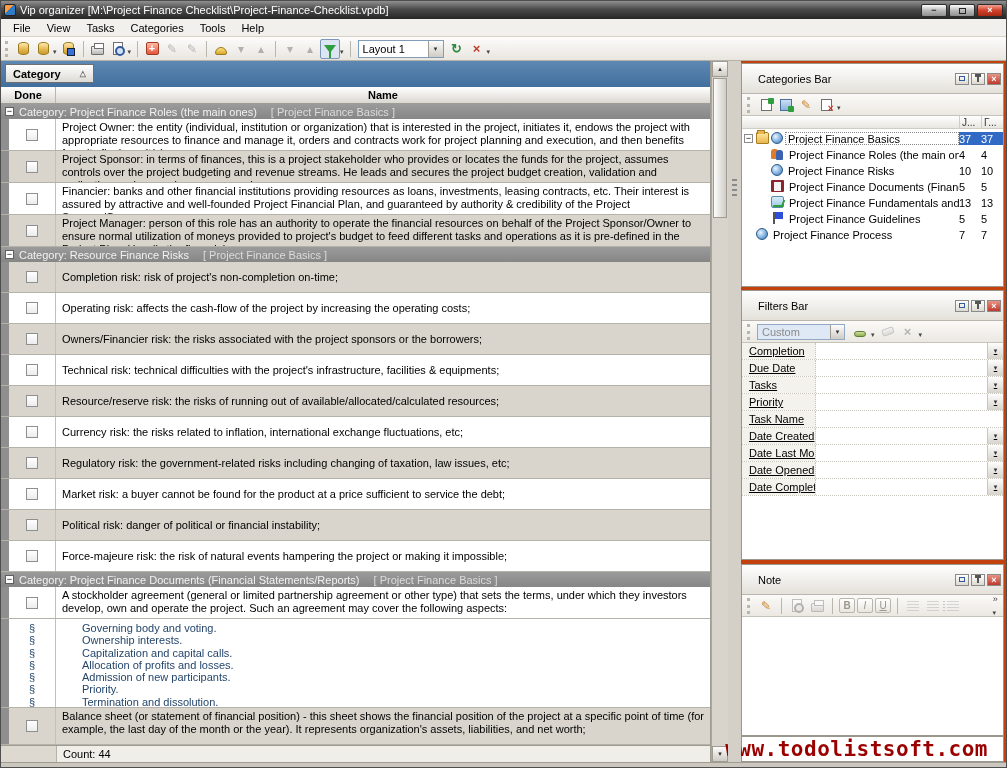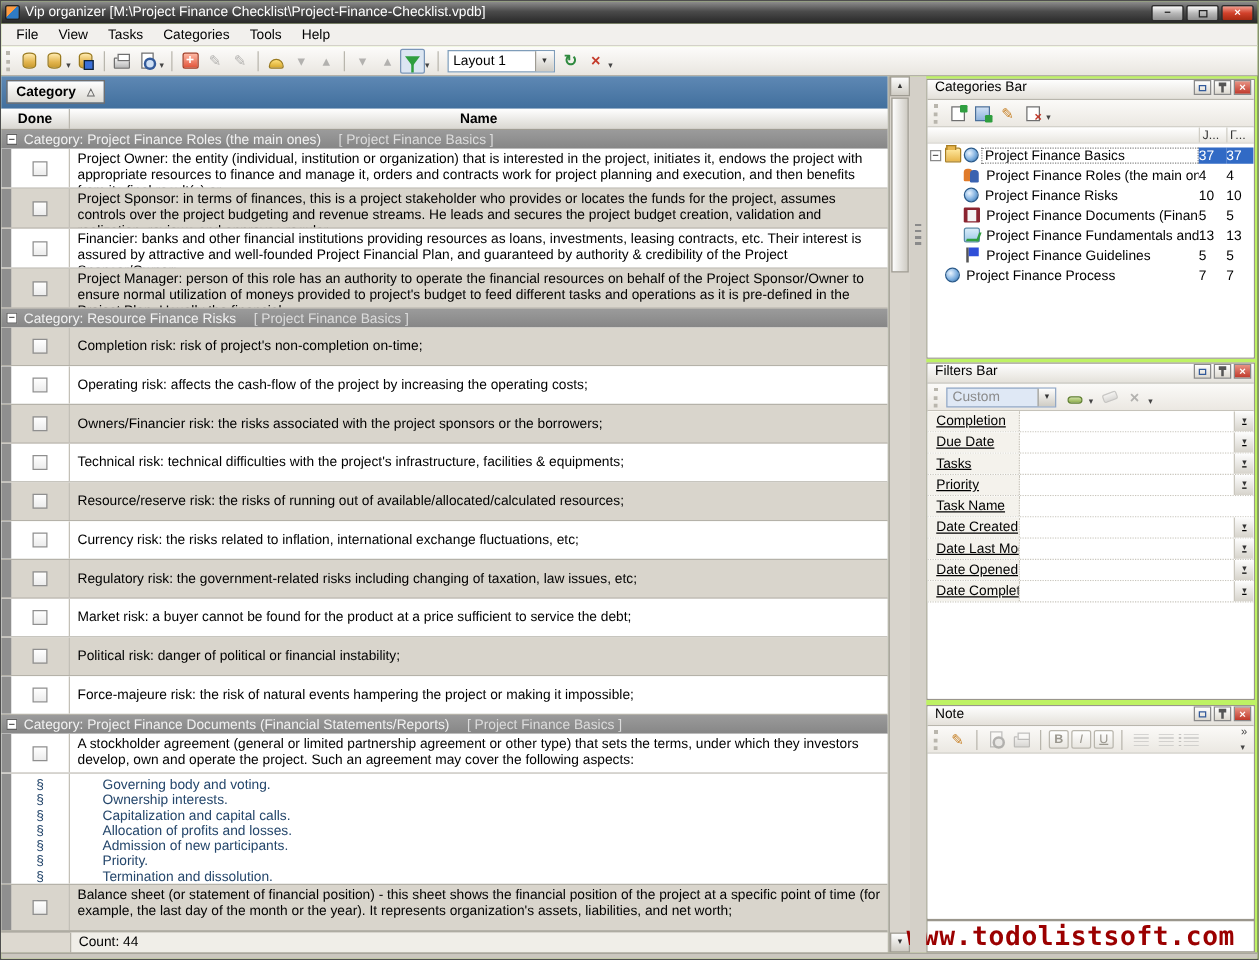--- a/index.html
+++ b/index.html
@@ -1,18 +1,18 @@
 <!DOCTYPE html>
 <html><head>
 <meta charset="utf-8">
 <style>
   * { margin:0; padding:0; box-sizing:border-box; }
   html,body { width:1007px; height:768px; }
   body { font-family:"Liberation Sans", sans-serif; font-size:11px; background:#d4d0c8; overflow:hidden; }
-  .win { width:1007px; height:768px; border:1px solid #4e4e4e; background:#bef264; display:flex; flex-direction:column; }
+  .win { width:1007px; height:768px; border:1px solid #4e4e4e; background:#c2410c; display:flex; flex-direction:column; }
 
   
   .titlebar { height:18px; background:linear-gradient(#909090,#4b4b4b 45%,#262626); display:flex; align-items:center; padding:0 3px; color:#fff; flex:0 0 auto; }
   .appicon { width:12px; height:12px; margin-right:4px; border-radius:2px; background:linear-gradient(135deg,#ff9c42 0 45%,#2f7bc4 45% 100%); border:1px solid #222; }
   .titletext { font-size:11px; white-space:nowrap; overflow:hidden; }
   .winbtns { margin-left:auto; display:flex; gap:2px; }
   .wbtn { width:26px; height:13px; border:1px solid #2c2c2c; border-radius:2px; background:linear-gradient(#fdfdfd,#b9b9b9 50%,#8f8f8f); color:#222; font-size:9px; line-height:11px; text-align:center; font-weight:bold; }
   .wbtn.close { background:linear-gradient(#f2a092,#d2412b 50%,#a72912); color:#fff; }
   .restore-glyph { display:inline-block; width:7px; height:6px; border:1px solid #222; margin-top:3px; background:transparent; }
 
@@ -45,21 +45,21 @@
   .red { color:#c43a2a; font-weight:bold; font-size:13px; }
   .green { color:#2f8a3f; font-weight:bold; font-size:13px; }
 
   
   .main { flex:1; display:flex; min-height:0; }
   .bottomedge { height:5px; background:#cbc7bf; border-top:1px solid #9f9c93; flex:0 0 auto; }
 
   
   .gridwrap { width:710px; background:#fff; display:flex; flex-direction:column; border-right:1px solid #9f9c93; }
   .groupband { height:26px; background:linear-gradient(#5e88b4,#416f9d); padding:3px 0 0 4px; flex:0 0 auto; }
-  .groupbtn { display:inline-flex; align-items:center; gap:9px; background:linear-gradient(#ffffff,#dcdad4); border:1px solid #6f6f6f; height:19px; padding:0 7px; font-weight:bold; color:#000; }
+  .groupbtn { display:inline-flex; align-items:center; gap:19px; background:linear-gradient(#ffffff,#dcdad4); border:1px solid #6f6f6f; height:19px; padding:0 7px; font-weight:bold; color:#000; }
   .sortglyph { font-size:8px; color:#6a6a6a; }
   .colhdr { height:17px; display:flex; background:linear-gradient(#ffffff,#d9d7d1); border-bottom:1px solid #9f9c93; font-weight:bold; flex:0 0 auto; }
   .colhdr .c1 { width:55px; text-align:center; border-right:1px solid #bab7ae; padding-top:2px; }
   .colhdr .c2 { flex:1; text-align:center; padding-top:2px; }
   .catband { height:15px; background:linear-gradient(#9b9b9b,#868686); color:#f2f2f2; display:flex; align-items:center; padding-left:4px; flex:0 0 auto; }
   .expbox { width:9px; height:9px; background:#fff; border:1px solid #5f5f5f; color:#000; font-size:9px; line-height:7px; text-align:center; margin-right:5px; flex:0 0 auto; }
   .cattitle { white-space:nowrap; }
   .cattag { color:#dcdcdc; margin-left:14px; white-space:nowrap; }
   .trow { display:flex; border-bottom:1px solid #b5b2a9; background:#fff; overflow:hidden; }
   .trow.alt { background:#d9d5cc; }
@@ -85,21 +85,21 @@
   .sspace { flex:1; }
   .splitter { width:13px; background:#d4d0c8; position:relative; flex:0 0 auto; }
   .sgrip { position:absolute; top:118px; left:4px; width:5px; height:18px; background:repeating-linear-gradient(#8a8a8a 0 2px,transparent 2px 5px); }
 
   
   .rightcol { flex:1; display:flex; flex-direction:column; padding:2px 2px 0 0; min-width:0; }
   .panel { border:1px solid #9a968c; background:#fff; display:flex; flex-direction:column; overflow:hidden; }
   .p-cat { height:224px; margin-bottom:3px; }
   .p-fil { height:270px; margin-bottom:4px; }
   .p-note { height:172px; }
-  .phdr { height:16px; background:linear-gradient(#fefefe,#e4e1da); border-bottom:1px solid #b9b6ad; display:flex; align-items:flex-start; padding:0 2px 0 6px; flex:0 0 auto; }
+  .phdr { height:30px; background:linear-gradient(#fefefe,#e4e1da); border-bottom:1px solid #b9b6ad; display:flex; align-items:center; padding:0 2px 0 16px; flex:0 0 auto; }
   .phtitle { font-size:11px; color:#000; }
   .phbtns { margin-left:auto; display:flex; gap:2px; }
   .phbtn { width:14px; height:12px; border:1px solid #8a8a8a; background:linear-gradient(#ffffff,#ddd9d0); display:flex; align-items:center; justify-content:center; font-size:9px; line-height:10px; color:#333; }
   .phbtn.close { background:linear-gradient(#e89384,#c0392b); color:#fff; font-weight:bold; }
   .ibox { width:6px; height:5px; border:1px solid #335a9a; }
   .ipin { width:2px; height:7px; background:#555; position:relative; }
   .ipin::before { content:""; position:absolute; top:-1px; left:-2px; width:6px; height:3px; background:#555; }
   .ptool { height:22px; background:linear-gradient(#fbfaf8,#ebe8e2); border-bottom:1px solid #c6c3ba; display:flex; align-items:center; padding:0 3px; gap:2px; flex:0 0 auto; }
   .pbtn { width:18px; height:18px; display:flex; align-items:center; justify-content:center; }
   .i-doc { width:11px; height:12px; background:#fff; border:1px solid #6f6f6f; position:relative; }

